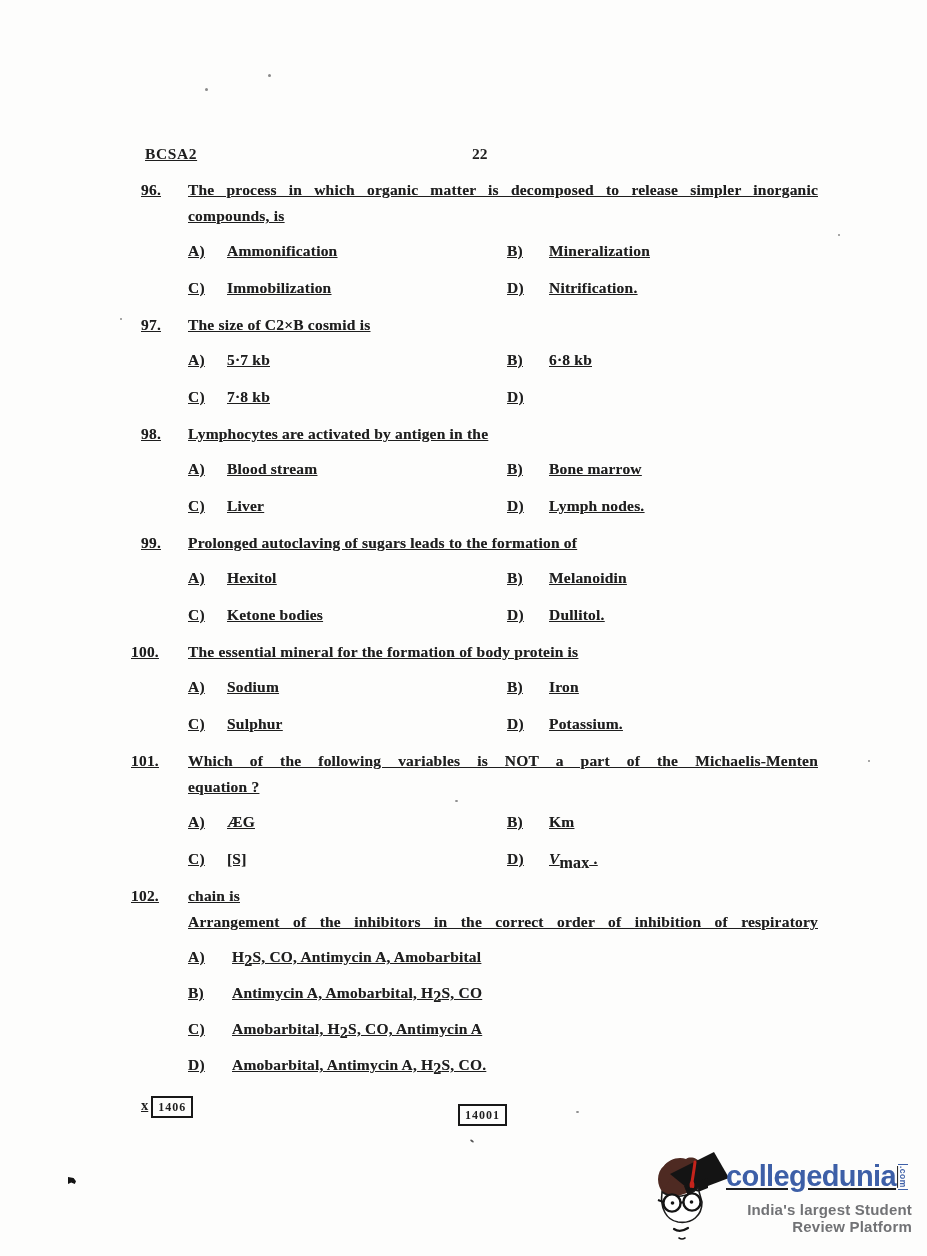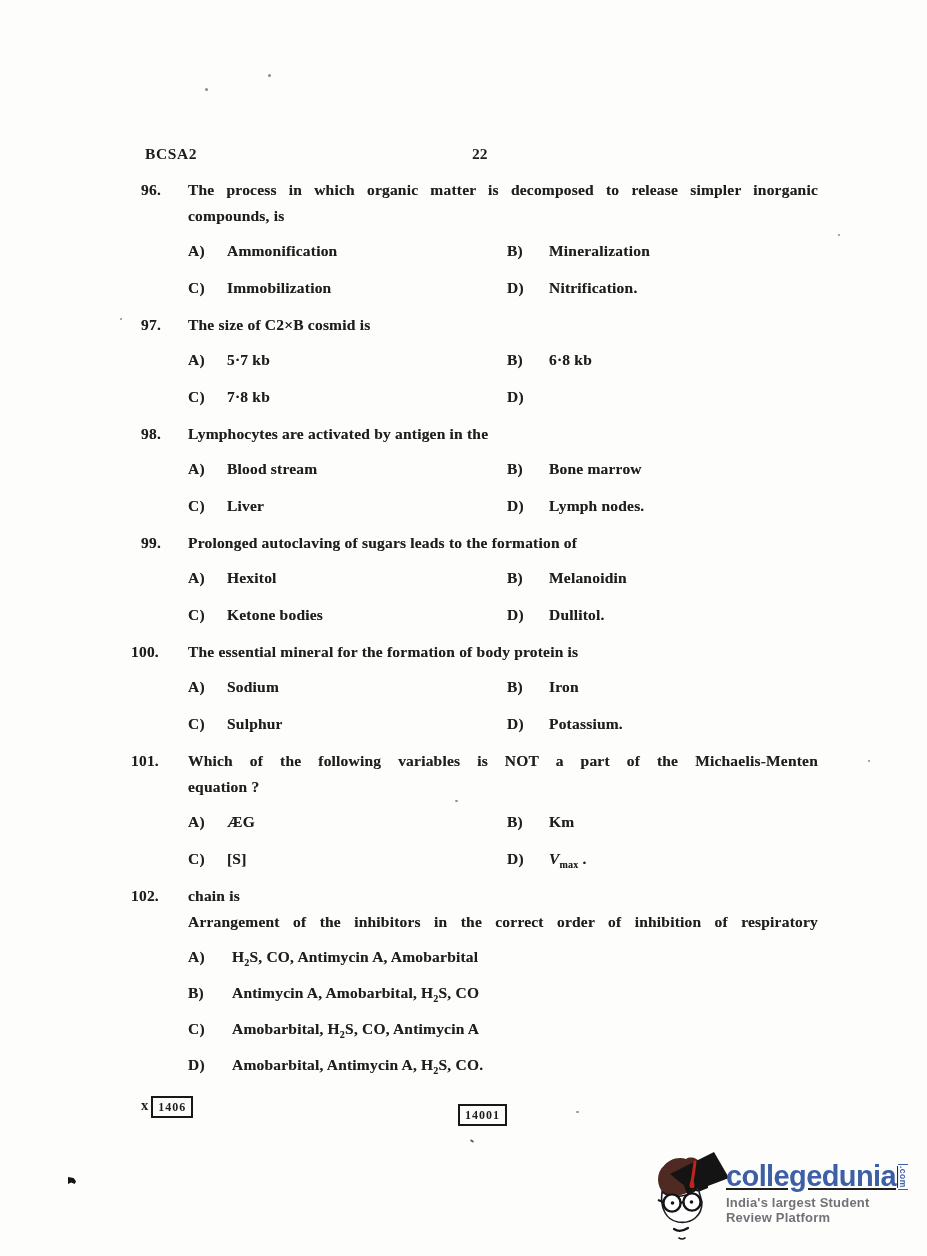--- a/index.html
+++ b/index.html
@@ -7,20 +7,21 @@
     position:relative;
     width:927px;height:1256px;
     background:#fdfdfc;
     font-family:"Liberation Serif", serif;
     color:#1e1e1e;
     overflow:hidden;
   }
   .content{
     position:absolute;left:0;top:0;right:0;
     padding:141px 56px 0 131px;
+    text-decoration:underline;
   }
   .hdr{position:relative;height:26px;line-height:26px;margin-bottom:10px;padding-left:14px;
        font-size:15.5px;font-weight:bold;}
   .hdr .code{letter-spacing:.6px;}
   .hdr .pnum{position:absolute;left:341px;top:0;font-weight:bold;}
   .q{font-size:15.5px;font-weight:bold;letter-spacing:.2px;
      text-shadow:0 0 .5px rgba(25,25,25,.45);}
   .q-head{display:flex;}
   .q-num{width:57px;flex:none;line-height:26px;}
   
@@ -30,35 +31,35 @@
   .q-line.just{text-align:justify;text-align-last:justify;}
   .q-opts{margin:9px 0 0 57px;}
   .opt-row{display:flex;height:37px;line-height:26px;}
   .opt-row.one{height:36px;}
   .opt-label{flex:none;width:39px;}
   .opt-text{flex:none;}
   .opt-text.c2{width:280px;}
   .opt-label.c3{width:42px;}
   .opt-text.c4{flex:1;}
   .opt-row.one .opt-label{width:44px;}
-  sub{font-size:10px;line-height:0;}
+  sub{font-size:16px;line-height:0;}
   .ftr{position:relative;margin-top:8px;height:24px;padding-left:10px;font-size:14.5px;}
   .ftr .xmark{font-weight:bold;margin-right:3px;}
   .pbox{display:inline-block;border:2px solid #181818;padding:0 5px;height:18px;line-height:18px;
         font-weight:bold;font-size:12px;letter-spacing:1px;vertical-align:middle;}
   .ftr .center-box{position:absolute;left:327px;top:0;margin-top:8px;}
   
   .logo{position:absolute;left:650px;top:1146px;width:262px;height:100px;}
   .logo .mascot{position:absolute;left:0;top:0;}
   .logo .text{position:absolute;left:76px;top:14px;font-family:"Liberation Sans",sans-serif;}
   .brand-row{display:flex;align-items:flex-start;text-decoration:underline;}
   .brand{font-size:29px;font-weight:bold;letter-spacing:-.6px;line-height:32px;}
   .brand-suffix{writing-mode:vertical-rl;font-size:8.5px;font-weight:bold;letter-spacing:.5px;
                 margin-left:2px;margin-top:4px;border-top:1.5px solid currentColor;border-bottom:1.5px solid currentColor;padding:1px 0;}
-  .tagline{font-size:13px;font-weight:bold;letter-spacing:.2px;margin-top:3px;}
+  .tagline{font-size:15px;font-weight:bold;letter-spacing:.2px;margin-top:9px;text-align:right;}
   
   .speck{position:absolute;background:#8a8a8a;border-radius:50%;}
   .ink{position:absolute;left:68px;top:1177px;width:8px;height:7px;background:#141414;
        clip-path:polygon(0 0,70% 15%,100% 60%,85% 100%,40% 80%,0 100%);}
 </style>
 </head>
 <body>
 
 <div class="page">
   <div class="content">

